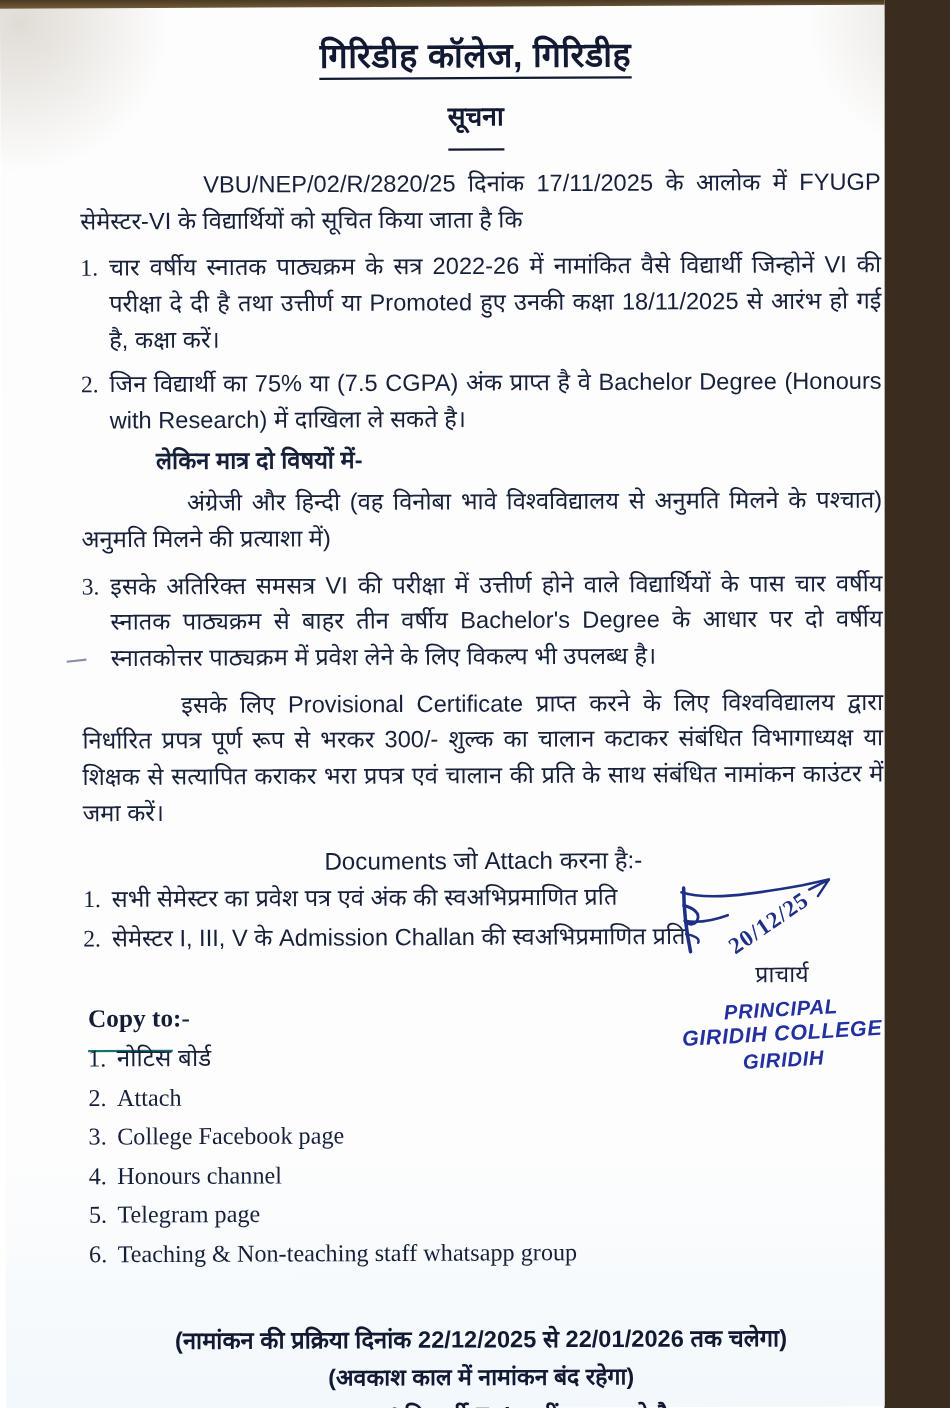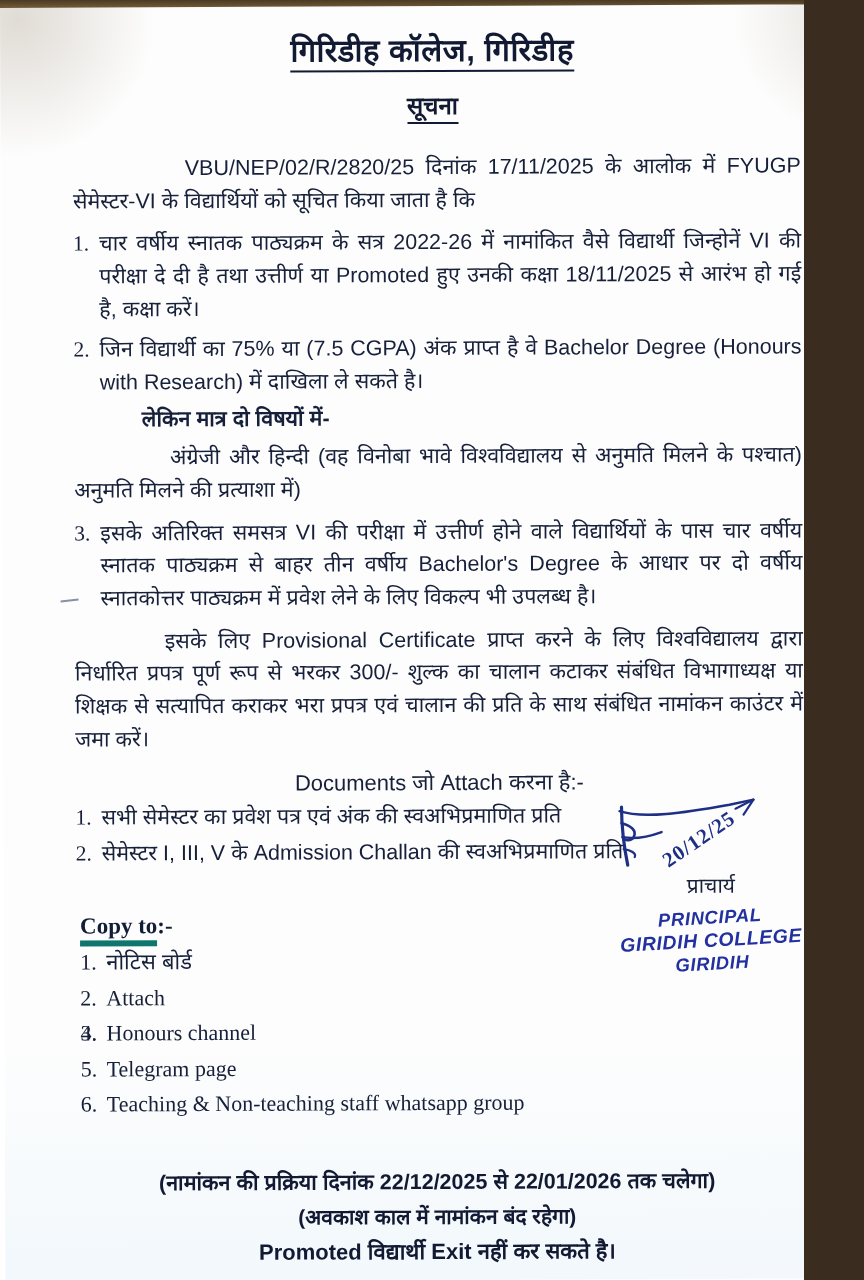--- a/index.html
+++ b/index.html
@@ -90,21 +90,21 @@
   }
   #doc-subtitle {
     text-align: center;
     margin-top: 18px;
     font-size: 24px;
     font-weight: 600;
     color: #121a33;
   }
   #doc-subtitle span.u {
     border-bottom: 2px solid #121a33;
-    padding-bottom: 3px;
+    padding-bottom: 15px;
   }
 
   .body-block {
     margin: 0 64px 0 72px;
   }
 
   p.para {
     font-size: 21.5px;
     line-height: 1.52;
     text-align: justify;
@@ -181,22 +181,22 @@
   #copy-block {
     margin: 44px 0 0 76px;
     width: 560px;
   }
   #copy-to-label {
     font-size: 23px;
     font-weight: 700;
     color: #141d36;
   }
   #copy-to-label .u {
-    border-bottom: 6px solid #0f766e;
-    padding-bottom: 2px;
+    border-bottom: 2px solid #0f766e;
+    padding-bottom: 16px;
   }
   ol.copylist {
     list-style: none;
     margin: 5px 0 0 0;
     padding: 0;
   }
   ol.copylist > li {
     position: relative;
     padding-left: 26px;
     font-size: 22px;
@@ -343,20 +343,21 @@
           <li>
             <span class="marker">1.</span>
             <span class="hin">नोटिस बोर्ड</span>
           </li>
           <li>
             <span class="marker">2.</span>
             <span>Attach</span>
           </li>
           <li>
             <span class="marker">3.</span>
+            <span>College Facebook page</span>
           </li>
           <li>
             <span class="marker">4.</span>
             <span>Honours channel</span>
           </li>
           <li>
             <span class="marker">5.</span>
             <span>Telegram page</span>
           </li>
           <li>

